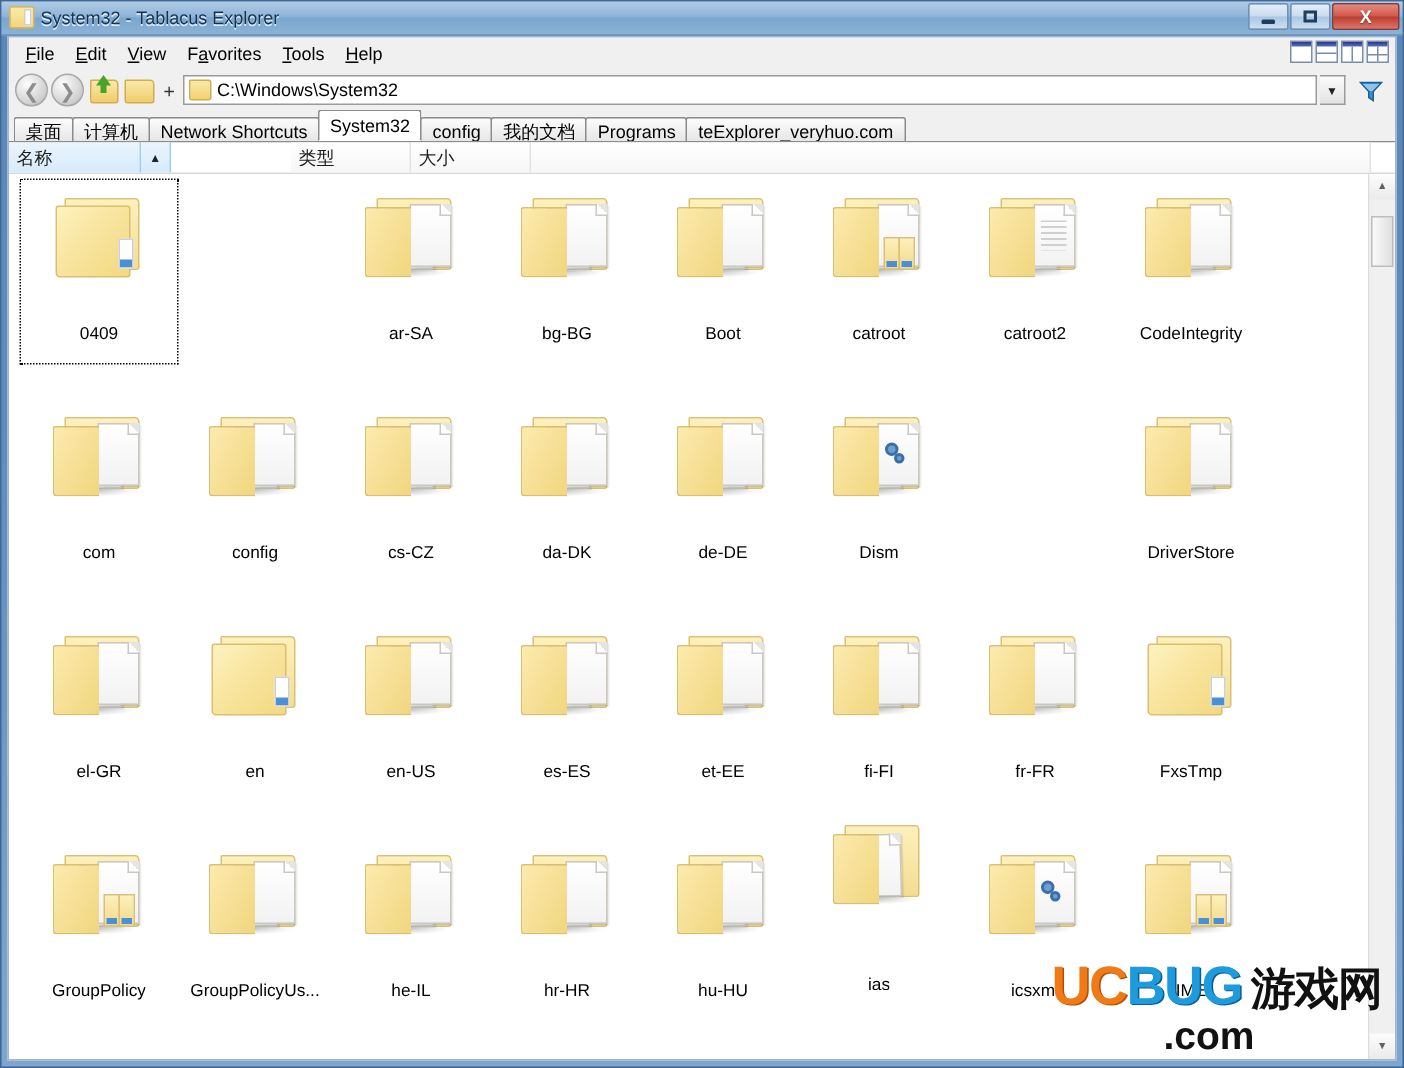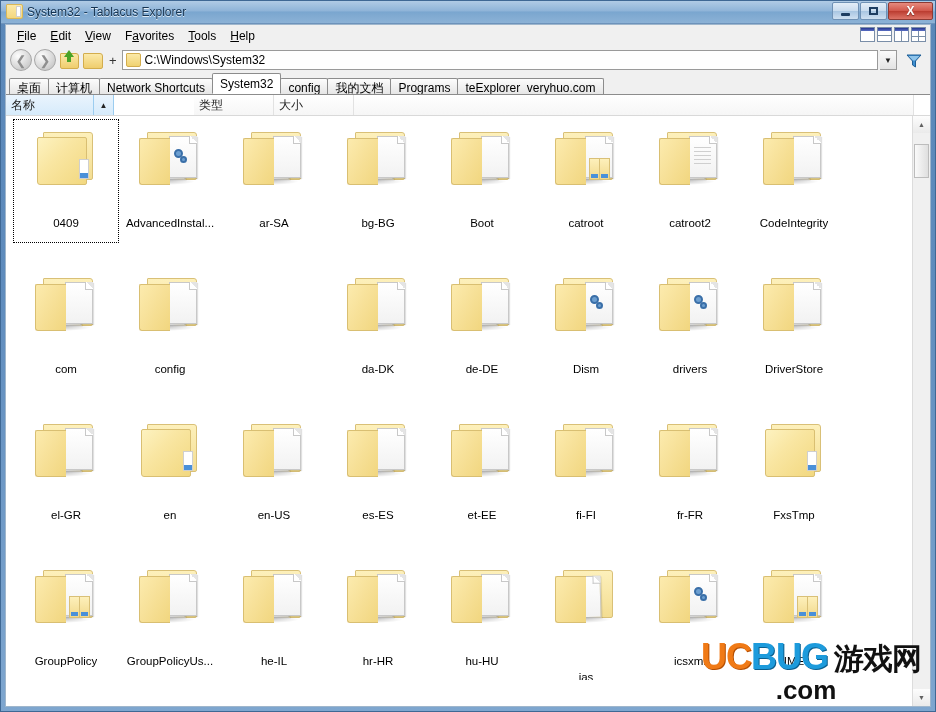--- a/index.html
+++ b/index.html
@@ -620,362 +620,340 @@
             <div class="icon-box">
               <div class="fold plain">
                 <div class="shadow"></div>
                 <div class="back"></div>
                 <div class="front"></div>
                 <div class="tag"></div>
               </div>
             </div>
             <div class="fname">0409</div>
           </div>
-          <div class="fileitem" style="left: 112px; top: 4px;">
+          <div class="fileitem" style="left: 216px; top: 4px;">
+            <div class="icon-box">
+              <div class="fold">
+                <div class="shadow"></div>
+                <div class="back"></div>
+                <div class="docs">
+                  <div class="doc d1"></div>
+                  <div class="doc d2"></div>
+                </div>
+                <div class="front"></div>
+              </div>
+            </div>
+            <div class="fname">ar-SA</div>
+          </div>
+          <div class="fileitem" style="left: 320px; top: 4px;">
+            <div class="icon-box">
+              <div class="fold">
+                <div class="shadow"></div>
+                <div class="back"></div>
+                <div class="docs">
+                  <div class="doc d1"></div>
+                  <div class="doc d2"></div>
+                </div>
+                <div class="front"></div>
+              </div>
+            </div>
+            <div class="fname">bg-BG</div>
+          </div>
+          <div class="fileitem" style="left: 424px; top: 4px;">
+            <div class="icon-box">
+              <div class="fold">
+                <div class="shadow"></div>
+                <div class="back"></div>
+                <div class="docs">
+                  <div class="doc d1">
+                    <div class="art img"></div>
+                  </div>
+                  <div class="doc d2"></div>
+                </div>
+                <div class="front"></div>
+              </div>
+            </div>
+            <div class="fname">Boot</div>
+          </div>
+          <div class="fileitem" style="left: 528px; top: 4px;">
+            <div class="icon-box">
+              <div class="fold">
+                <div class="shadow"></div>
+                <div class="back"></div>
+                <div class="docs">
+                  <div class="doc d1">
+                    <div class="art lines"></div>
+                  </div>
+                  <div class="doc d2"></div>
+                </div>
+                <div class="subtab" style="left: 34px; top: 26px;"></div>
+                <div class="subtab" style="left: 44px; top: 26px;"></div>
+                <div class="front"></div>
+              </div>
+            </div>
+            <div class="fname">catroot</div>
+          </div>
+          <div class="fileitem" style="left: 632px; top: 4px;">
+            <div class="icon-box">
+              <div class="fold">
+                <div class="shadow"></div>
+                <div class="back"></div>
+                <div class="docs">
+                  <div class="doc d1">
+                    <div class="art gear"></div>
+                  </div>
+                  <div class="doc d2">
+                    <div class="art lines"></div>
+                  </div>
+                </div>
+                <div class="front"></div>
+              </div>
+            </div>
+            <div class="fname">catroot2</div>
+          </div>
+          <div class="fileitem" style="left: 736px; top: 4px;">
+            <div class="icon-box">
+              <div class="fold">
+                <div class="shadow"></div>
+                <div class="back"></div>
+                <div class="docs">
+                  <div class="doc d1"></div>
+                  <div class="doc d2"></div>
+                </div>
+                <div class="front"></div>
+              </div>
+            </div>
+            <div class="fname">CodeIntegrity</div>
+          </div>
+          <div class="fileitem" style="left: 8px; top: 150px;">
+            <div class="icon-box">
+              <div class="fold">
+                <div class="shadow"></div>
+                <div class="back"></div>
+                <div class="docs">
+                  <div class="doc d1">
+                    <div class="art img"></div>
+                  </div>
+                  <div class="doc d2"></div>
+                </div>
+                <div class="front"></div>
+              </div>
+            </div>
+            <div class="fname">com</div>
+          </div>
+          <div class="fileitem" style="left: 112px; top: 150px;">
+            <div class="icon-box">
+              <div class="fold">
+                <div class="shadow"></div>
+                <div class="back"></div>
+                <div class="docs">
+                  <div class="doc d1"></div>
+                  <div class="doc d2"></div>
+                </div>
+                <div class="front"></div>
+              </div>
+            </div>
+            <div class="fname">config</div>
+          </div>
+          <div class="fileitem" style="left: 216px; top: 150px;">
+            <div class="icon-box">
+              <div class="fold">
+                <div class="shadow"></div>
+                <div class="back"></div>
+                <div class="docs">
+                  <div class="doc d1"></div>
+                  <div class="doc d2"></div>
+                </div>
+                <div class="front"></div>
+              </div>
+            </div>
+            <div class="fname">cs-CZ</div>
+          </div>
+          <div class="fileitem" style="left: 320px; top: 150px;">
+            <div class="icon-box">
+              <div class="fold">
+                <div class="shadow"></div>
+                <div class="back"></div>
+                <div class="docs">
+                  <div class="doc d1"></div>
+                  <div class="doc d2"></div>
+                </div>
+                <div class="front"></div>
+              </div>
+            </div>
+            <div class="fname">da-DK</div>
+          </div>
+          <div class="fileitem" style="left: 424px; top: 150px;">
+            <div class="icon-box">
+              <div class="fold">
+                <div class="shadow"></div>
+                <div class="back"></div>
+                <div class="docs">
+                  <div class="doc d1"></div>
+                  <div class="doc d2"></div>
+                </div>
+                <div class="front"></div>
+              </div>
+            </div>
+            <div class="fname">de-DE</div>
+          </div>
+          <div class="fileitem" style="left: 528px; top: 150px;">
             <div class="icon-box">
               <div class="fold">
                 <div class="shadow"></div>
                 <div class="back"></div>
                 <div class="docs">
                   <div class="doc d1">
                     <div class="art gear"></div>
                   </div>
                   <div class="doc d2">
                     <div class="art gear"></div>
                   </div>
                 </div>
                 <div class="front"></div>
               </div>
             </div>
-            <div class="fname">AdvancedInstal...</div>
-          </div>
-          <div class="fileitem" style="left: 216px; top: 4px;">
-            <div class="icon-box">
-              <div class="fold">
-                <div class="shadow"></div>
-                <div class="back"></div>
-                <div class="docs">
-                  <div class="doc d1"></div>
-                  <div class="doc d2"></div>
-                </div>
-                <div class="front"></div>
-              </div>
-            </div>
-            <div class="fname">ar-SA</div>
-          </div>
-          <div class="fileitem" style="left: 320px; top: 4px;">
-            <div class="icon-box">
-              <div class="fold">
-                <div class="shadow"></div>
-                <div class="back"></div>
-                <div class="docs">
-                  <div class="doc d1"></div>
-                  <div class="doc d2"></div>
-                </div>
-                <div class="front"></div>
-              </div>
-            </div>
-            <div class="fname">bg-BG</div>
-          </div>
-          <div class="fileitem" style="left: 424px; top: 4px;">
-            <div class="icon-box">
-              <div class="fold">
-                <div class="shadow"></div>
-                <div class="back"></div>
-                <div class="docs">
-                  <div class="doc d1">
-                    <div class="art img"></div>
-                  </div>
-                  <div class="doc d2"></div>
-                </div>
-                <div class="front"></div>
-              </div>
-            </div>
-            <div class="fname">Boot</div>
-          </div>
-          <div class="fileitem" style="left: 528px; top: 4px;">
+            <div class="fname">Dism</div>
+          </div>
+          <div class="fileitem" style="left: 736px; top: 150px;">
+            <div class="icon-box">
+              <div class="fold">
+                <div class="shadow"></div>
+                <div class="back"></div>
+                <div class="docs">
+                  <div class="doc d1"></div>
+                  <div class="doc d2"></div>
+                </div>
+                <div class="front"></div>
+              </div>
+            </div>
+            <div class="fname">DriverStore</div>
+          </div>
+          <div class="fileitem" style="left: 8px; top: 296px;">
+            <div class="icon-box">
+              <div class="fold">
+                <div class="shadow"></div>
+                <div class="back"></div>
+                <div class="docs">
+                  <div class="doc d1"></div>
+                  <div class="doc d2"></div>
+                </div>
+                <div class="front"></div>
+              </div>
+            </div>
+            <div class="fname">el-GR</div>
+          </div>
+          <div class="fileitem" style="left: 112px; top: 296px;">
+            <div class="icon-box">
+              <div class="fold plain">
+                <div class="shadow"></div>
+                <div class="back"></div>
+                <div class="front"></div>
+                <div class="tag"></div>
+              </div>
+            </div>
+            <div class="fname">en</div>
+          </div>
+          <div class="fileitem" style="left: 216px; top: 296px;">
+            <div class="icon-box">
+              <div class="fold">
+                <div class="shadow"></div>
+                <div class="back"></div>
+                <div class="docs">
+                  <div class="doc d1"></div>
+                  <div class="doc d2"></div>
+                </div>
+                <div class="front"></div>
+              </div>
+            </div>
+            <div class="fname">en-US</div>
+          </div>
+          <div class="fileitem" style="left: 320px; top: 296px;">
+            <div class="icon-box">
+              <div class="fold">
+                <div class="shadow"></div>
+                <div class="back"></div>
+                <div class="docs">
+                  <div class="doc d1"></div>
+                  <div class="doc d2"></div>
+                </div>
+                <div class="front"></div>
+              </div>
+            </div>
+            <div class="fname">es-ES</div>
+          </div>
+          <div class="fileitem" style="left: 424px; top: 296px;">
+            <div class="icon-box">
+              <div class="fold">
+                <div class="shadow"></div>
+                <div class="back"></div>
+                <div class="docs">
+                  <div class="doc d1"></div>
+                  <div class="doc d2"></div>
+                </div>
+                <div class="front"></div>
+              </div>
+            </div>
+            <div class="fname">et-EE</div>
+          </div>
+          <div class="fileitem" style="left: 528px; top: 296px;">
+            <div class="icon-box">
+              <div class="fold">
+                <div class="shadow"></div>
+                <div class="back"></div>
+                <div class="docs">
+                  <div class="doc d1"></div>
+                  <div class="doc d2"></div>
+                </div>
+                <div class="front"></div>
+              </div>
+            </div>
+            <div class="fname">fi-FI</div>
+          </div>
+          <div class="fileitem" style="left: 632px; top: 296px;">
+            <div class="icon-box">
+              <div class="fold">
+                <div class="shadow"></div>
+                <div class="back"></div>
+                <div class="docs">
+                  <div class="doc d1"></div>
+                  <div class="doc d2"></div>
+                </div>
+                <div class="front"></div>
+              </div>
+            </div>
+            <div class="fname">fr-FR</div>
+          </div>
+          <div class="fileitem" style="left: 736px; top: 296px;">
+            <div class="icon-box">
+              <div class="fold plain">
+                <div class="shadow"></div>
+                <div class="back"></div>
+                <div class="front"></div>
+                <div class="tag"></div>
+              </div>
+            </div>
+            <div class="fname">FxsTmp</div>
+          </div>
+          <div class="fileitem" style="left: 8px; top: 442px;">
             <div class="icon-box">
               <div class="fold">
                 <div class="shadow"></div>
                 <div class="back"></div>
                 <div class="docs">
                   <div class="doc d1">
                     <div class="art lines"></div>
                   </div>
                   <div class="doc d2"></div>
                 </div>
                 <div class="subtab" style="left: 34px; top: 26px;"></div>
                 <div class="subtab" style="left: 44px; top: 26px;"></div>
                 <div class="front"></div>
               </div>
             </div>
-            <div class="fname">catroot</div>
-          </div>
-          <div class="fileitem" style="left: 632px; top: 4px;">
-            <div class="icon-box">
-              <div class="fold">
-                <div class="shadow"></div>
-                <div class="back"></div>
-                <div class="docs">
-                  <div class="doc d1">
-                    <div class="art gear"></div>
-                  </div>
-                  <div class="doc d2">
-                    <div class="art lines"></div>
-                  </div>
-                </div>
-                <div class="front"></div>
-              </div>
-            </div>
-            <div class="fname">catroot2</div>
-          </div>
-          <div class="fileitem" style="left: 736px; top: 4px;">
-            <div class="icon-box">
-              <div class="fold">
-                <div class="shadow"></div>
-                <div class="back"></div>
-                <div class="docs">
-                  <div class="doc d1"></div>
-                  <div class="doc d2"></div>
-                </div>
-                <div class="front"></div>
-              </div>
-            </div>
-            <div class="fname">CodeIntegrity</div>
-          </div>
-          <div class="fileitem" style="left: 8px; top: 150px;">
-            <div class="icon-box">
-              <div class="fold">
-                <div class="shadow"></div>
-                <div class="back"></div>
-                <div class="docs">
-                  <div class="doc d1">
-                    <div class="art img"></div>
-                  </div>
-                  <div class="doc d2"></div>
-                </div>
-                <div class="front"></div>
-              </div>
-            </div>
-            <div class="fname">com</div>
-          </div>
-          <div class="fileitem" style="left: 112px; top: 150px;">
-            <div class="icon-box">
-              <div class="fold">
-                <div class="shadow"></div>
-                <div class="back"></div>
-                <div class="docs">
-                  <div class="doc d1"></div>
-                  <div class="doc d2"></div>
-                </div>
-                <div class="front"></div>
-              </div>
-            </div>
-            <div class="fname">config</div>
-          </div>
-          <div class="fileitem" style="left: 320px; top: 150px;">
-            <div class="icon-box">
-              <div class="fold">
-                <div class="shadow"></div>
-                <div class="back"></div>
-                <div class="docs">
-                  <div class="doc d1"></div>
-                  <div class="doc d2"></div>
-                </div>
-                <div class="front"></div>
-              </div>
-            </div>
-            <div class="fname">da-DK</div>
-          </div>
-          <div class="fileitem" style="left: 424px; top: 150px;">
-            <div class="icon-box">
-              <div class="fold">
-                <div class="shadow"></div>
-                <div class="back"></div>
-                <div class="docs">
-                  <div class="doc d1"></div>
-                  <div class="doc d2"></div>
-                </div>
-                <div class="front"></div>
-              </div>
-            </div>
-            <div class="fname">de-DE</div>
-          </div>
-          <div class="fileitem" style="left: 528px; top: 150px;">
-            <div class="icon-box">
-              <div class="fold">
-                <div class="shadow"></div>
-                <div class="back"></div>
-                <div class="docs">
-                  <div class="doc d1">
-                    <div class="art gear"></div>
-                  </div>
-                  <div class="doc d2">
-                    <div class="art gear"></div>
-                  </div>
-                </div>
-                <div class="front"></div>
-              </div>
-            </div>
-            <div class="fname">Dism</div>
-          </div>
-          <div class="fileitem" style="left: 632px; top: 150px;">
-            <div class="icon-box">
-              <div class="fold">
-                <div class="shadow"></div>
-                <div class="back"></div>
-                <div class="docs">
-                  <div class="doc d1">
-                    <div class="art gear"></div>
-                  </div>
-                  <div class="doc d2">
-                    <div class="art gear"></div>
-                  </div>
-                </div>
-                <div class="front"></div>
-              </div>
-            </div>
-            <div class="fname">drivers</div>
-          </div>
-          <div class="fileitem" style="left: 736px; top: 150px;">
-            <div class="icon-box">
-              <div class="fold">
-                <div class="shadow"></div>
-                <div class="back"></div>
-                <div class="docs">
-                  <div class="doc d1"></div>
-                  <div class="doc d2"></div>
-                </div>
-                <div class="front"></div>
-              </div>
-            </div>
-            <div class="fname">DriverStore</div>
-          </div>
-          <div class="fileitem" style="left: 8px; top: 296px;">
-            <div class="icon-box">
-              <div class="fold">
-                <div class="shadow"></div>
-                <div class="back"></div>
-                <div class="docs">
-                  <div class="doc d1"></div>
-                  <div class="doc d2"></div>
-                </div>
-                <div class="front"></div>
-              </div>
-            </div>
-            <div class="fname">el-GR</div>
-          </div>
-          <div class="fileitem" style="left: 112px; top: 296px;">
-            <div class="icon-box">
-              <div class="fold plain">
-                <div class="shadow"></div>
-                <div class="back"></div>
-                <div class="front"></div>
-                <div class="tag"></div>
-              </div>
-            </div>
-            <div class="fname">en</div>
-          </div>
-          <div class="fileitem" style="left: 216px; top: 296px;">
-            <div class="icon-box">
-              <div class="fold">
-                <div class="shadow"></div>
-                <div class="back"></div>
-                <div class="docs">
-                  <div class="doc d1"></div>
-                  <div class="doc d2"></div>
-                </div>
-                <div class="front"></div>
-              </div>
-            </div>
-            <div class="fname">en-US</div>
-          </div>
-          <div class="fileitem" style="left: 320px; top: 296px;">
-            <div class="icon-box">
-              <div class="fold">
-                <div class="shadow"></div>
-                <div class="back"></div>
-                <div class="docs">
-                  <div class="doc d1"></div>
-                  <div class="doc d2"></div>
-                </div>
-                <div class="front"></div>
-              </div>
-            </div>
-            <div class="fname">es-ES</div>
-          </div>
-          <div class="fileitem" style="left: 424px; top: 296px;">
-            <div class="icon-box">
-              <div class="fold">
-                <div class="shadow"></div>
-                <div class="back"></div>
-                <div class="docs">
-                  <div class="doc d1"></div>
-                  <div class="doc d2"></div>
-                </div>
-                <div class="front"></div>
-              </div>
-            </div>
-            <div class="fname">et-EE</div>
-          </div>
-          <div class="fileitem" style="left: 528px; top: 296px;">
-            <div class="icon-box">
-              <div class="fold">
-                <div class="shadow"></div>
-                <div class="back"></div>
-                <div class="docs">
-                  <div class="doc d1"></div>
-                  <div class="doc d2"></div>
-                </div>
-                <div class="front"></div>
-              </div>
-            </div>
-            <div class="fname">fi-FI</div>
-          </div>
-          <div class="fileitem" style="left: 632px; top: 296px;">
-            <div class="icon-box">
-              <div class="fold">
-                <div class="shadow"></div>
-                <div class="back"></div>
-                <div class="docs">
-                  <div class="doc d1"></div>
-                  <div class="doc d2"></div>
-                </div>
-                <div class="front"></div>
-              </div>
-            </div>
-            <div class="fname">fr-FR</div>
-          </div>
-          <div class="fileitem" style="left: 736px; top: 296px;">
-            <div class="icon-box">
-              <div class="fold plain">
-                <div class="shadow"></div>
-                <div class="back"></div>
-                <div class="front"></div>
-                <div class="tag"></div>
-              </div>
-            </div>
-            <div class="fname">FxsTmp</div>
-          </div>
-          <div class="fileitem" style="left: 8px; top: 442px;">
-            <div class="icon-box">
-              <div class="fold">
-                <div class="shadow"></div>
-                <div class="back"></div>
-                <div class="docs">
-                  <div class="doc d1">
-                    <div class="art lines"></div>
-                  </div>
-                  <div class="doc d2"></div>
-                </div>
-                <div class="subtab" style="left: 34px; top: 26px;"></div>
-                <div class="subtab" style="left: 44px; top: 26px;"></div>
-                <div class="front"></div>
-              </div>
-            </div>
             <div class="fname">GroupPolicy</div>
           </div>
           <div class="fileitem" style="left: 112px; top: 442px;">
             <div class="icon-box">
               <div class="fold">
                 <div class="shadow"></div>
                 <div class="back"></div>
                 <div class="docs">
                   <div class="doc d1"></div>
                   <div class="doc d2"></div>
@@ -1020,21 +998,21 @@
                 <div class="back"></div>
                 <div class="docs">
                   <div class="doc d1"></div>
                   <div class="doc d2"></div>
                 </div>
                 <div class="front"></div>
               </div>
             </div>
             <div class="fname">hu-HU</div>
           </div>
-          <div class="fileitem" style="left: 528px; top: 442px; gap: 40px;">
+          <div class="fileitem" style="left: 528px; top: 422px; gap: 40px;">
             <div class="icon-box">
               <div class="fold">
                 <div class="shadow"></div>
                 <div class="back"></div>
                 <div class="docs">
                   <div class="doc d1"></div>
                 </div>
                 <div class="front"></div>
               </div>
             </div>

